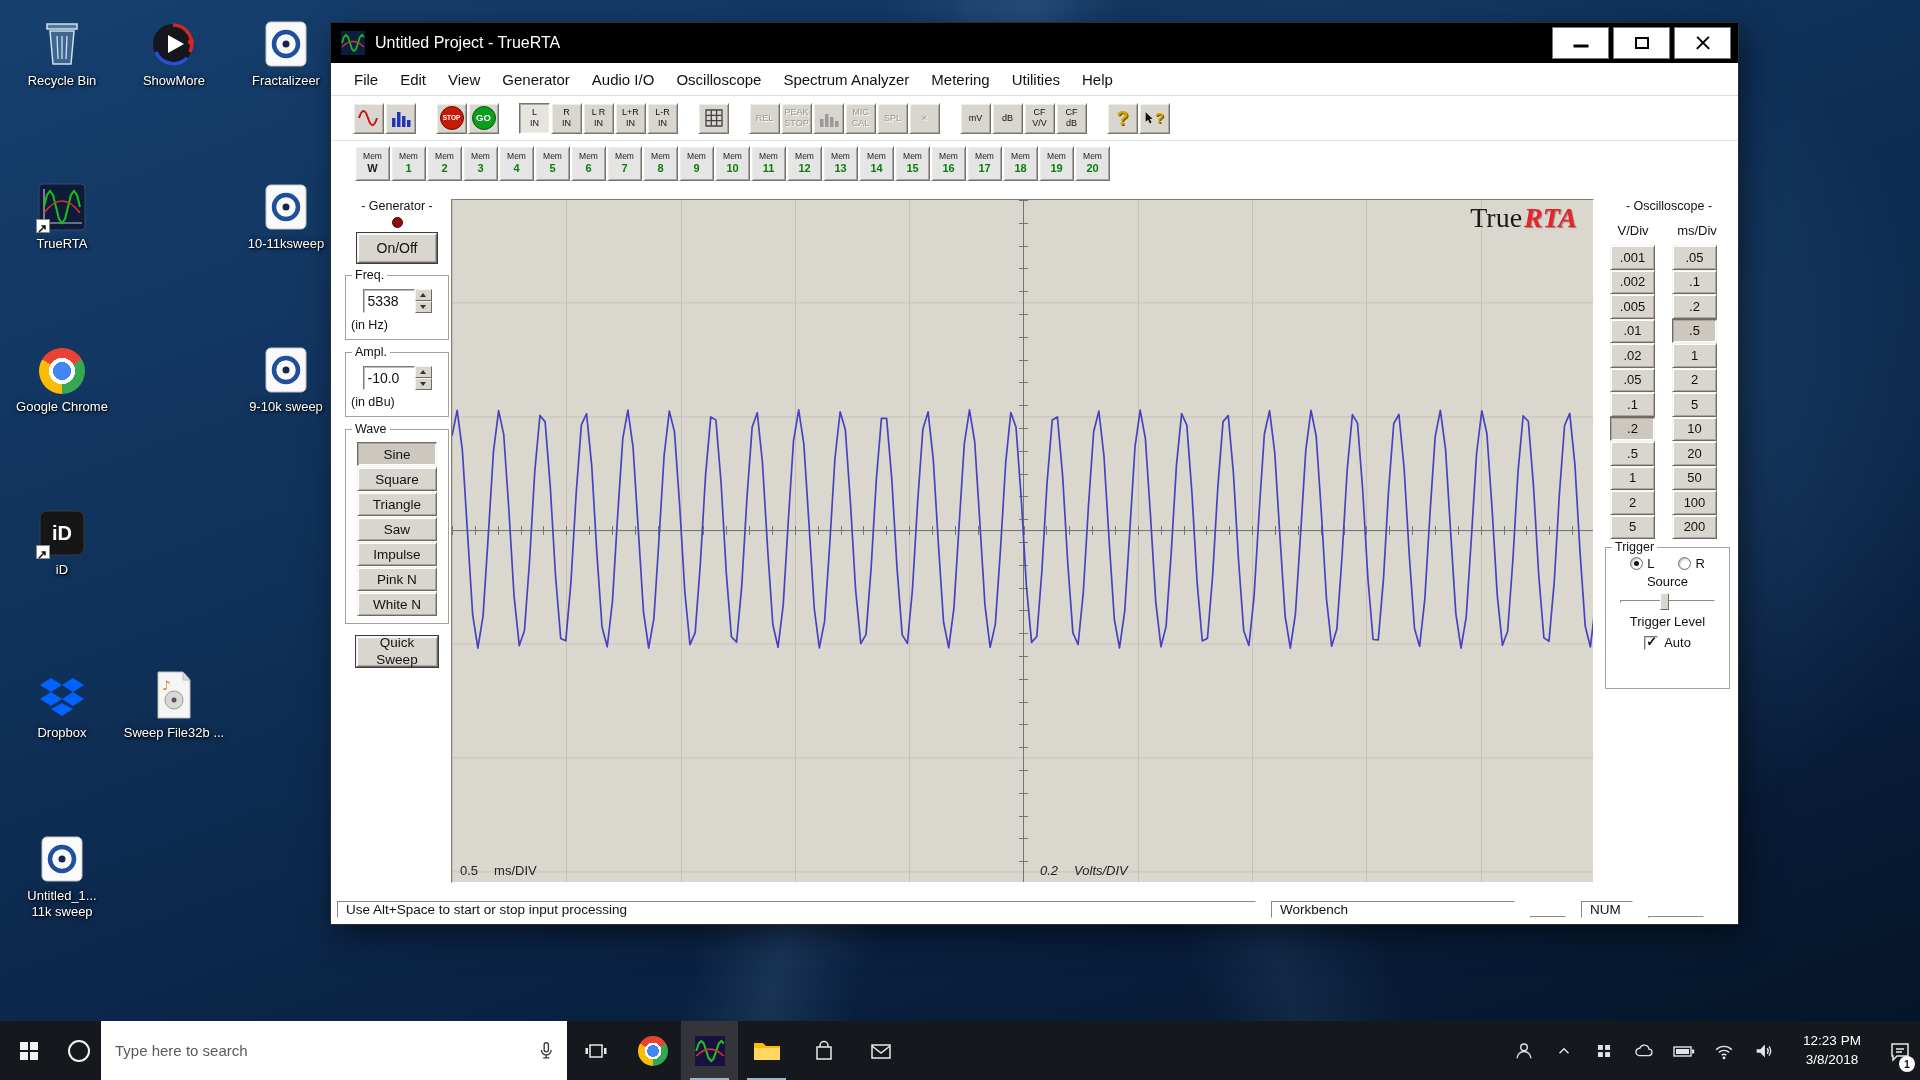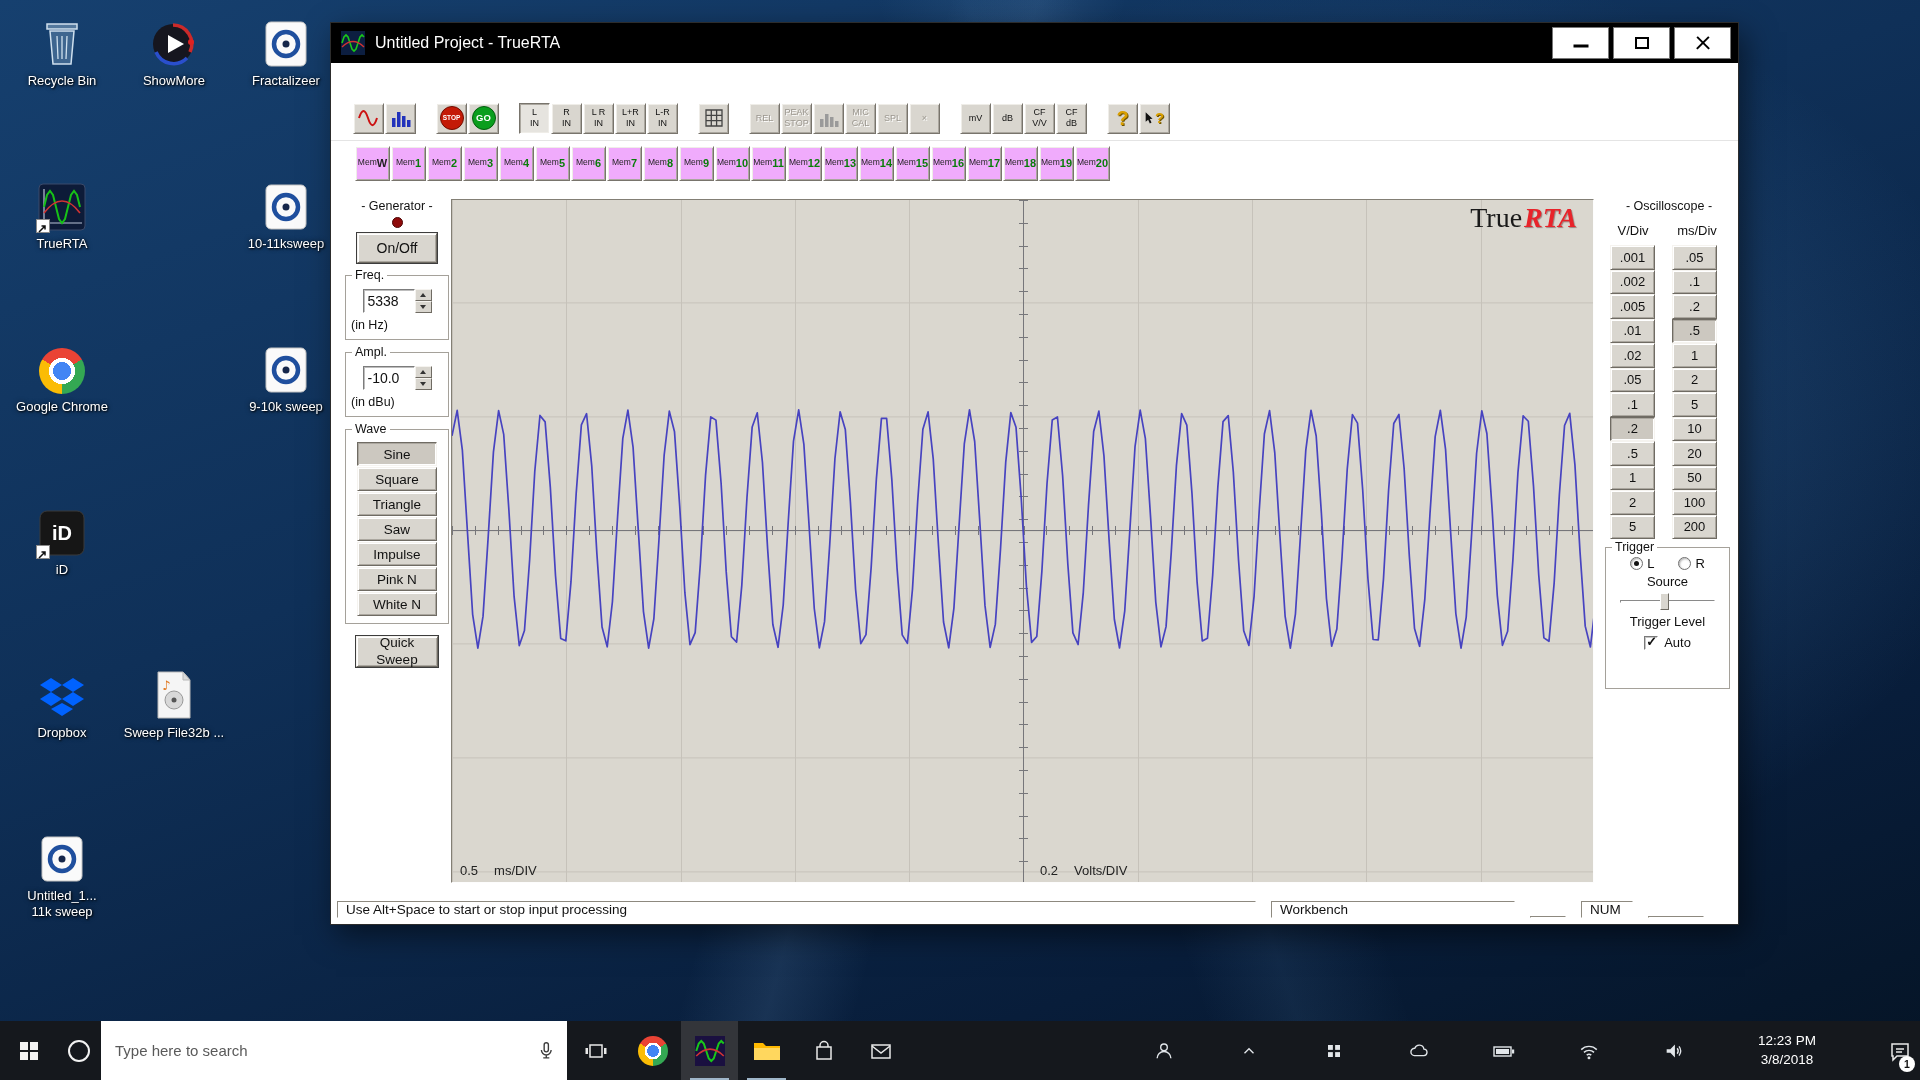--- a/index.html
+++ b/index.html
@@ -85,22 +85,22 @@
   .has-stop .stopgo-label { font-size:6.5px; }
   .has-go   .stopgo-label { font-size:9.5px; }
   .has-help .tline.l1 { font-size:20px; font-weight:bold; color:#d99f00; line-height:.9;
     text-shadow:1px 1px 0 #6e5300; }
   .has-ctxhelp { flex-direction:row; gap:1px; }
   .has-ctxhelp .icon-ctx-arrow { display:block; width:10px; height:16px; }
   .has-ctxhelp .tline.l1 { font-size:15px; font-weight:bold; color:#d99f00; text-shadow:1px 1px 0 #6e5300; }
 
   .memrow { position:absolute; left:0; top:118px; right:0; height:44px; background:#fff;
     display:flex; align-items:center; padding-left:24px; }
-  .membtn { width:35px; height:35px; margin-right:1px; display:flex; flex-direction:row;
-    align-items:center; justify-content:center; background:#f0abfc; cursor:pointer;
+  .membtn { width:35px; height:35px; margin-right:1px; display:flex; flex-direction:column;
+    align-items:center; justify-content:center; background:#e5e5e5; cursor:pointer;
     border:1px solid; border-color:#ffffff #78746c #78746c #ffffff;
     box-shadow:inset 1px 1px 0 #efede8, inset -1px -1px 0 #aba79f; }
   .mem-top { font-size:8.5px; color:#222; line-height:1.1; }
   .mem-num { font-size:11px; font-weight:bold; color:#0a7d0a; line-height:1.1; }
   .mem-num.mem-w { color:#222; }
 
   
   .gen-panel { position:absolute; left:14px; top:176px; width:104px; }
   .panel-title { font-size:12.5px; text-align:center; color:#111; }
   .led { width:11px; height:11px; border-radius:50%; background:#8f0b0b; border:1px solid #4d0404; margin:4px auto 2px; }
@@ -140,21 +140,21 @@
     background:repeating-linear-gradient(to bottom, #76767a 0 1px, transparent 1px 22.8px); }
   .h-axis  { position:absolute; left:0; top:330px; width:100%; height:1px; background:#76767a; }
   .h-ticks { position:absolute; left:0; top:326px; width:100%; height:9px;
     background:repeating-linear-gradient(to right, #76767a 0 1px, transparent 1px 22.86px); }
   .wave-svg { position:absolute; inset:0; width:100%; height:100%; }
   .scope-logo { position:absolute; top:2px; right:16px; font-family:"Liberation Serif", serif; font-size:28px; }
   .logo-true { color:#1a1a1a; }
   .logo-rta { color:#e8232a; font-weight:bold; font-style:italic; margin-left:2px; text-shadow:1px 1px 1px rgba(60,0,0,.4); }
   .scope-bottom-label { position:absolute; bottom:4px; font-size:13px; color:#222; }
   .scope-time-label  { left:8px; }
-  .scope-volts-label { left:588px; }
+  .scope-volts-label { left:588px;font-style:italic; }
   .scope-bottom-label .unit { margin-left:16px; }
 
   
   .osc-panel { position:absolute; left:1272px; top:176px; width:132px; height:692px; }
   .col-header { position:absolute; top:24px; width:56px; text-align:center; font-size:13px; color:#111; }
   .vh { left:2px; } .mh { left:66px; }
   .div-col { position:absolute; top:46px; width:46px; }
   .vcol { left:7px; } .mcol { left:69px; }
   .divbtn { display:block; width:45px; height:24.5px; font-size:13px; margin:0; }
   .trigger-box { position:absolute; left:2px; top:348px; width:125px; height:142px; margin:0; padding:0 4px; }
@@ -196,21 +196,21 @@
   .cortana-ring { width:22px; height:22px; border:2px solid #f2f2f2; border-radius:50%; }
   .search-box { width:466px; background:#fff; display:flex; align-items:center; position:relative; cursor:text; }
   .search-input { flex:1; border:none; outline:none; background:transparent; padding-left:14px;
     font:15px "Liberation Sans", sans-serif; color:#333; }
   .search-input::placeholder { color:#5a5a5a; opacity:1; }
   .search-mic { position:absolute; right:10px; top:50%; transform:translateY(-50%); }
   .chrome-ball { width:30px; height:30px; border-radius:50%;
     background:
       radial-gradient(circle at 50% 50%, #4285f4 0 28%, #ffffff 28% 40%, rgba(0,0,0,0) 40%),
       conic-gradient(from -60deg, #ea4335 0 120deg, #34a853 120deg 240deg, #fbbc05 240deg 360deg); }
-  .tray { margin-left:auto; display:flex; align-items:stretch;gap:45px; }
+  .tray { margin-left:auto; display:flex; align-items:stretch; }
   .tray .tb-cell { width:40px; }
   .clock-cell { width:96px; display:flex; flex-direction:column; align-items:center; justify-content:center;
     color:#fff; font-size:13.5px; line-height:1.35; cursor:pointer; }
   .action-cell { width:52px; }
   .badge { position:absolute; right:5px; bottom:8px; min-width:16px; height:16px; border-radius:50%;
     background:#fff; color:#111; font-size:10.5px; font-weight:bold; display:flex; align-items:center; justify-content:center; }
 </style>
 </head>
 <body>
 
@@ -392,20 +392,33 @@
           </button>
         <button class="cap-btn">
             <span class="glyph-close">
               <i class="xb a"></i>
               <i class="xb b"></i>
             </span>
           </button>
       </div>
     </div>
 
+    <div class="menubar">
+
+    <span class="menu-item">File</span>
+        <span class="menu-item">Edit</span>
+        <span class="menu-item">View</span>
+        <span class="menu-item">Generator</span>
+        <span class="menu-item">Audio I/O</span>
+        <span class="menu-item">Oscilloscope</span>
+        <span class="menu-item">Spectrum Analyzer</span>
+        <span class="menu-item">Metering</span>
+        <span class="menu-item">Utilities</span>
+        <span class="menu-item">Help</span>
+      </div>
 
     <div class="toolbar">
 
         <button class="tbtn has-sine">
           <svg class="ticon icon-sine" viewBox="0 0 24 24">
             <path d="M2,12 C5,2.5 8,2.5 11,12 C14,21.5 17,21.5 20,12" fill="none" stroke="#cc1111" stroke-width="2"></path>
           </svg>
 
           <span class="tline l1"></span>
           <span class="tline l2"></span>

